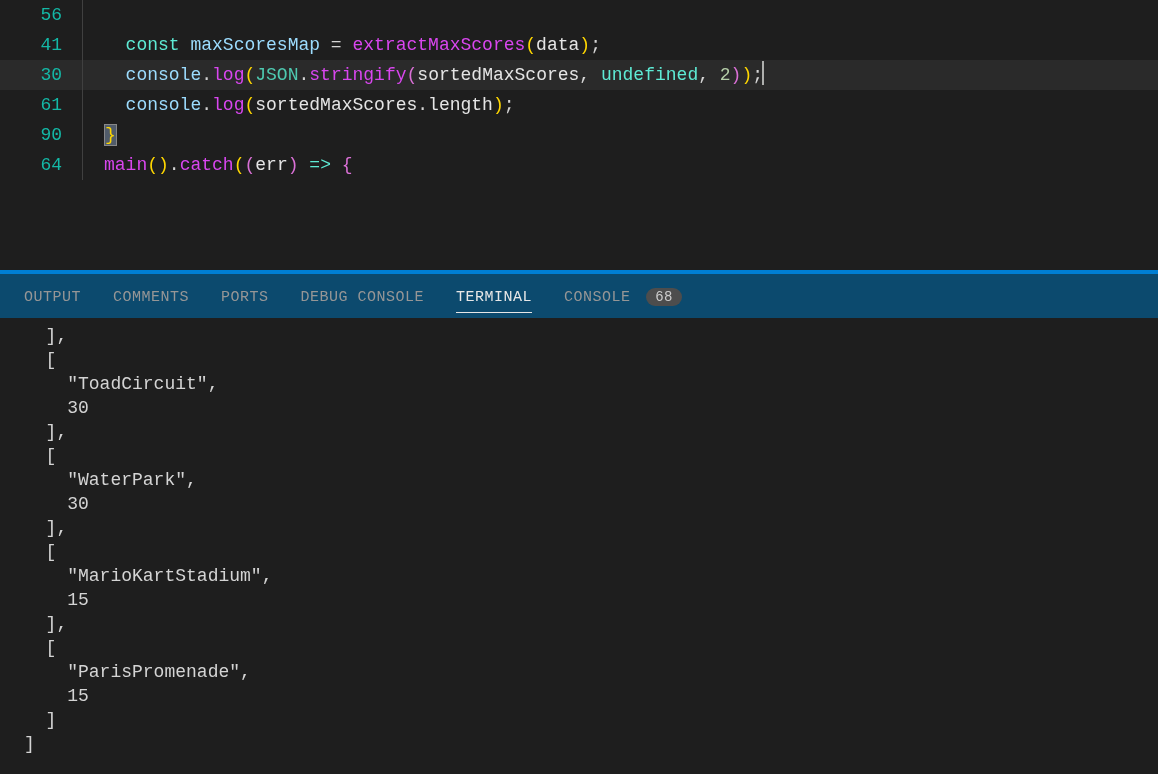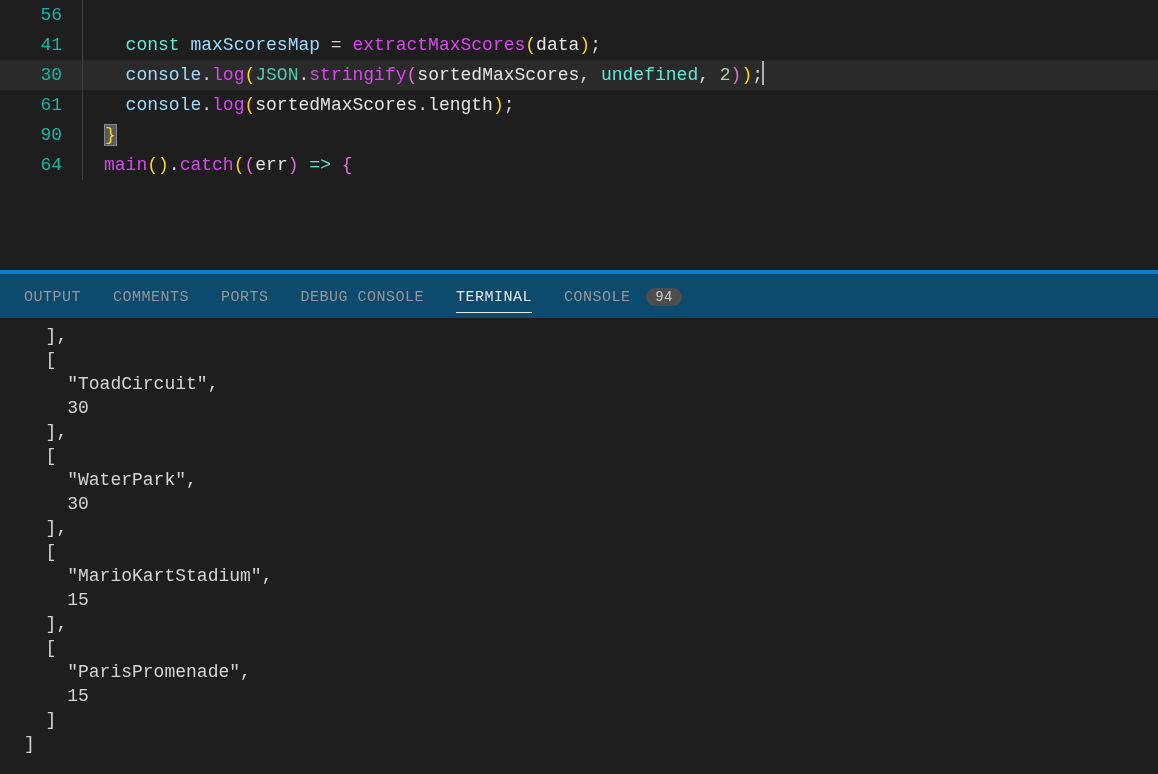--- a/index.html
+++ b/index.html
@@ -152,21 +152,21 @@
 <div class="panel-divider"></div>
 
 <div class="panel-tabs">
   <div class="panel-tab">OUTPUT</div>
   <div class="panel-tab">COMMENTS</div>
   <div class="panel-tab">PORTS</div>
   <div class="panel-tab">DEBUG CONSOLE</div>
   <div class="panel-tab active">TERMINAL</div>
   <div class="panel-tab">
     <span>CONSOLE</span>
-    <span class="badge">94</span>
+    <span class="badge">68</span>
   </div>
 </div>
 
 <div class="terminal-output">  ],
   [
     "ToadCircuit",
     30
   ],
   [
     "WaterPark",

